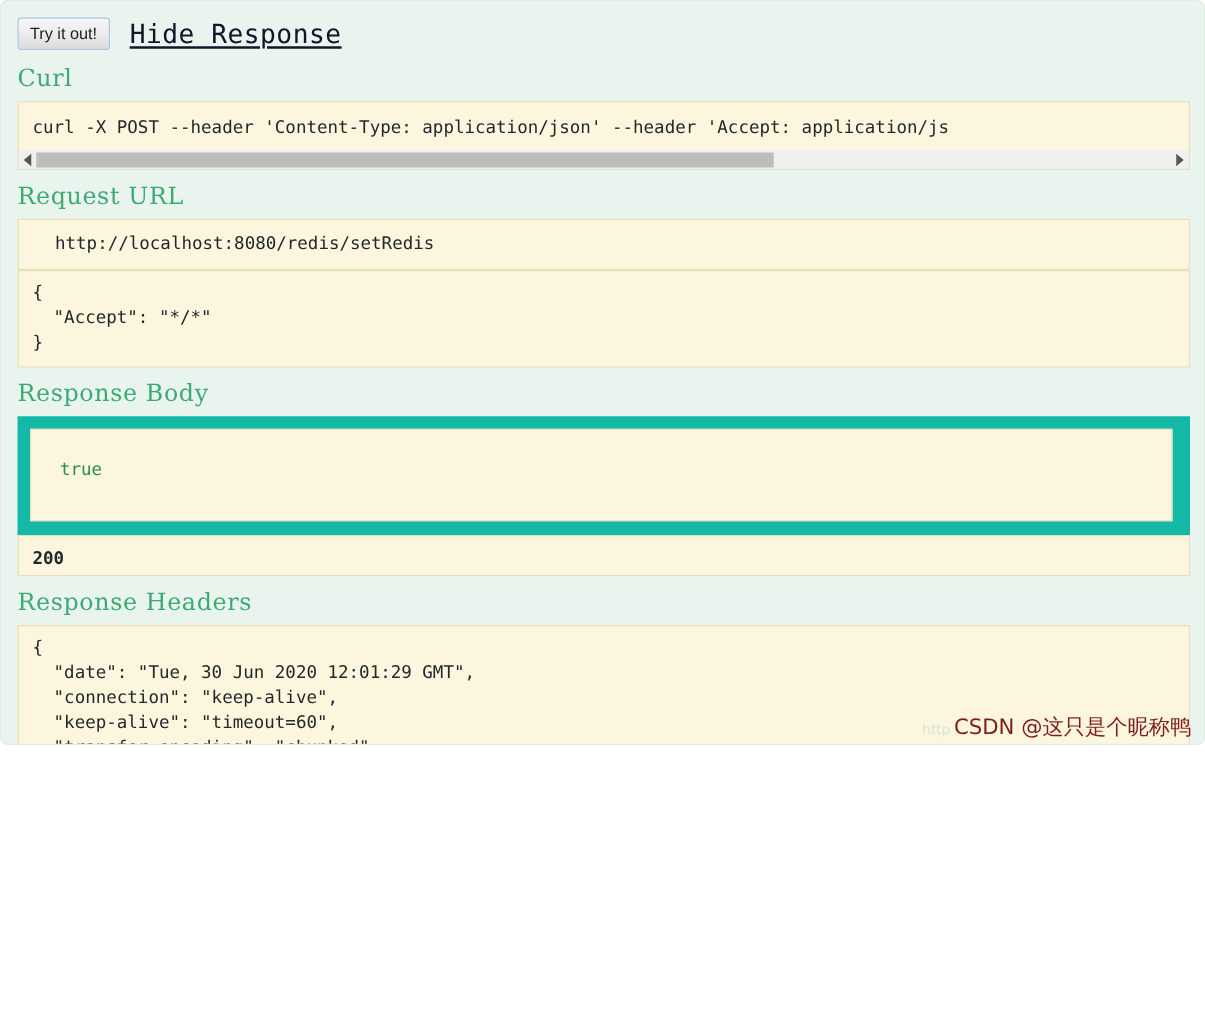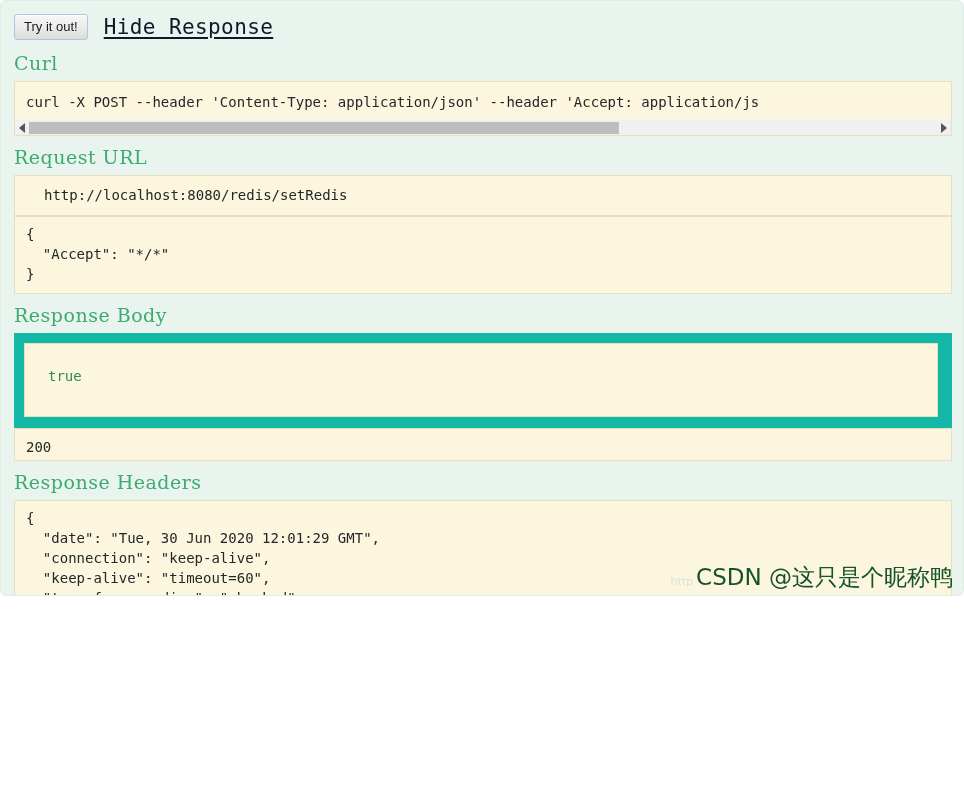--- a/index.html
+++ b/index.html
@@ -129,41 +129,41 @@
     background: #14b8a6;
     padding: 10px 14px 11px 10px;
   }
   .resp-wrap .code-box {
     width: 100%;
     height: 74px;
     padding: 22px 10px 10px 23px;
     color: #2e8b57;
   }
 
-  .code-200 { padding: 8px 10px 6px 11px; height: 33px; }
+  .code-200 { padding: 8px 10px 6px 11px; height: 33px; font-weight: bold; }
 
   
   .watermark {
     position: absolute;
     right: 10px;
     bottom: 2px;
     display: flex;
     align-items: baseline;
     pointer-events: none;
   }
   .wm-url {
     font-family: "DejaVu Sans", sans-serif;
     font-size: 11px;
     color: #d8e4db;
     margin-right: 3px;
   }
   .wm-text {
     font-family: "DejaVu Sans", sans-serif;
-    font-size: 23px;
-    color: #14532d;
+    font-size: 17px;
+    color: #7f1d1d;
   }
 </style>
 </head>
 <body>
 
 <div id="page">
   <div id="inner">
 
     <div class="action-row">
       <button class="submit-btn">Try it out!</button>

